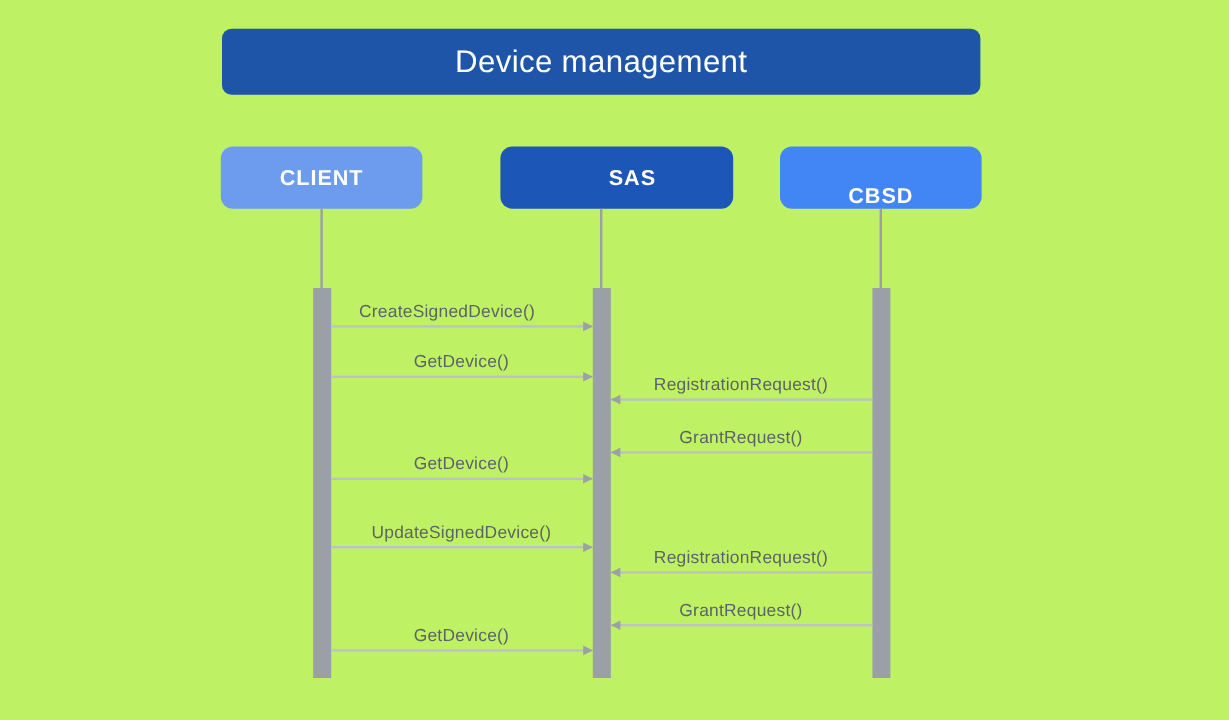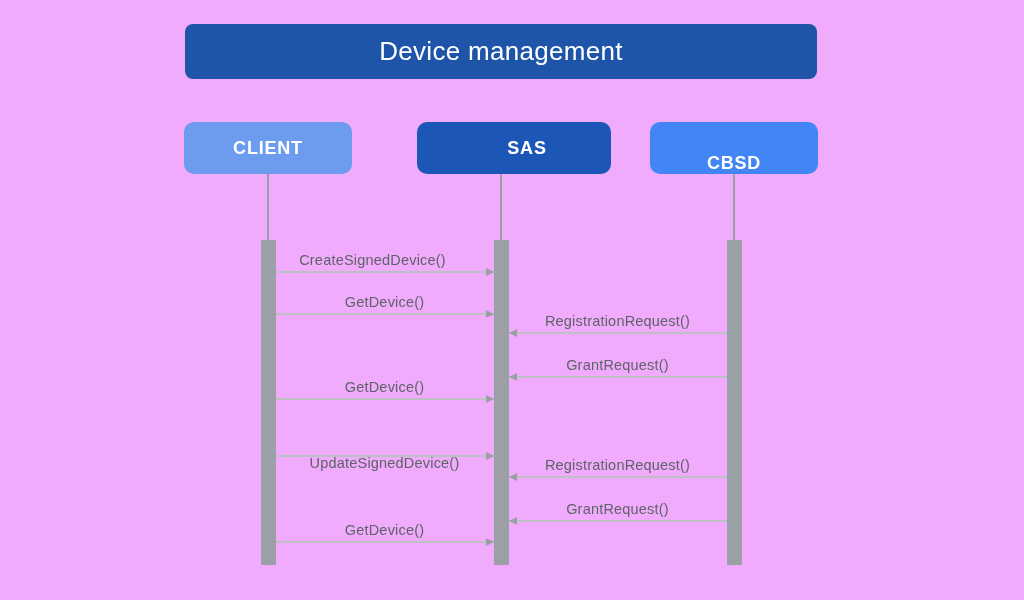--- a/index.html
+++ b/index.html
@@ -4,21 +4,21 @@
 <style>
   html, body {
     margin: 0;
     padding: 0;
     background: #ffffff;
   }
   .stage {
     position: relative;
     width: 1024px;
     height: 600px;
-    background: #f0abfc;
+    background: #bef264;
     overflow: hidden;
     font-family: "Liberation Sans", "DejaVu Sans", sans-serif;
   }
   .title-bar {
     position: absolute;
     left: 185px;
     top: 24px;
     width: 632px;
     height: 55px;
     background: var(--title-bg, #1e55a8);
@@ -118,21 +118,21 @@
     <div class="msg-head right" style="left: 485.5px; top: 310px;"></div>
     <div class="msg-label" style="left: 508.5px; width: 218px; top: 312px;">RegistrationRequest()</div>
     <div class="msg-line" style="left: 508.5px; width: 218px; top: 332.25px;"></div>
     <div class="msg-head left" style="left: 508.5px; top: 329px;"></div>
     <div class="msg-label" style="left: 508.5px; width: 218px; top: 356px;">GrantRequest()</div>
     <div class="msg-line" style="left: 508.5px; width: 218px; top: 376.25px;"></div>
     <div class="msg-head left" style="left: 508.5px; top: 373px;"></div>
     <div class="msg-label" style="left: 275.5px; width: 218px; top: 378px;">GetDevice()</div>
     <div class="msg-line" style="left: 275.5px; width: 218px; top: 398.25px;"></div>
     <div class="msg-head right" style="left: 485.5px; top: 395px;"></div>
-    <div class="msg-label" style="left: 275.5px; width: 218px; top: 454px;">UpdateSignedDevice()</div>
+    <div class="msg-label" style="left: 275.5px; width: 218px; top: 435px;">UpdateSignedDevice()</div>
     <div class="msg-line" style="left: 275.5px; width: 218px; top: 455.25px;"></div>
     <div class="msg-head right" style="left: 485.5px; top: 452px;"></div>
     <div class="msg-label" style="left: 508.5px; width: 218px; top: 456px;">RegistrationRequest()</div>
     <div class="msg-line" style="left: 508.5px; width: 218px; top: 476.25px;"></div>
     <div class="msg-head left" style="left: 508.5px; top: 473px;"></div>
     <div class="msg-label" style="left: 508.5px; width: 218px; top: 500px;">GrantRequest()</div>
     <div class="msg-line" style="left: 508.5px; width: 218px; top: 520.25px;"></div>
     <div class="msg-head left" style="left: 508.5px; top: 517px;"></div>
     <div class="msg-label" style="left: 275.5px; width: 218px; top: 521px;">GetDevice()</div>
     <div class="msg-line" style="left: 275.5px; width: 218px; top: 541.25px;"></div>

